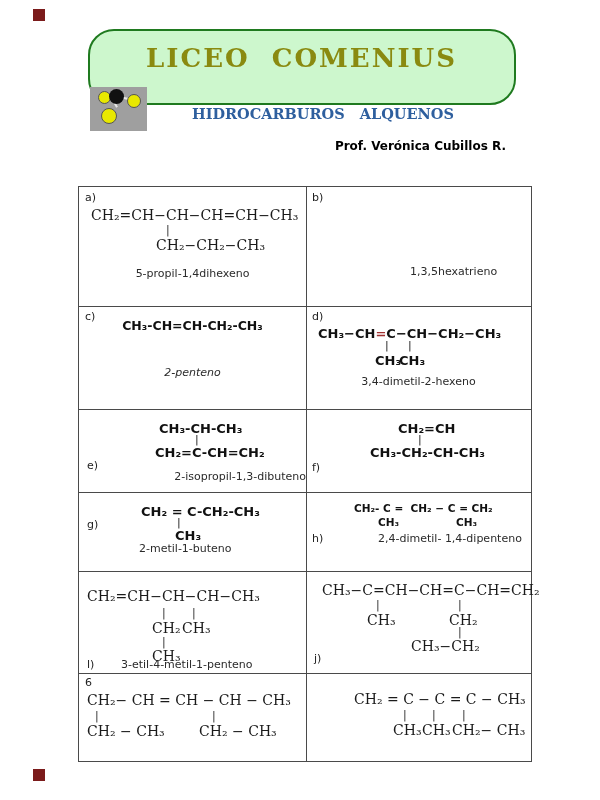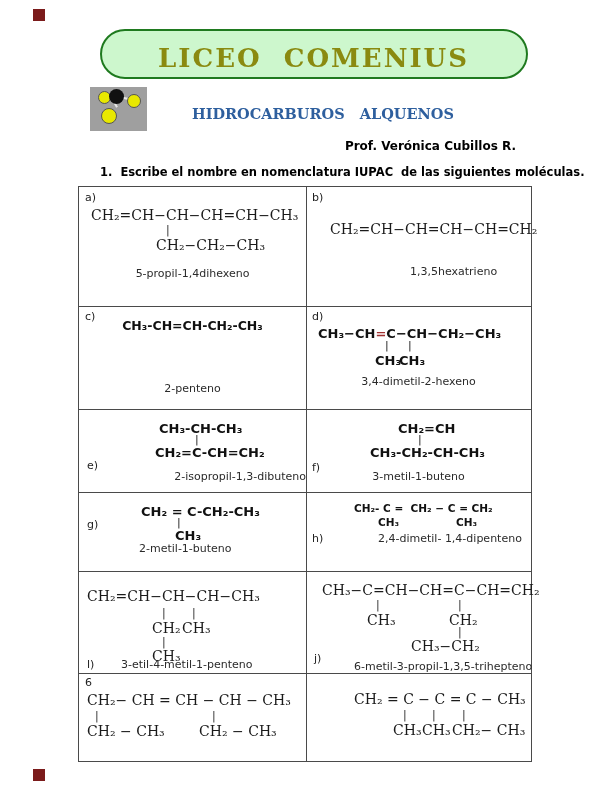--- a/index.html
+++ b/index.html
@@ -1,28 +1,28 @@
 <!DOCTYPE html>
 <html><head>
 <meta charset="utf-8">
 <style>
   html,body{margin:0;padding:0;background:#ffffff;}
   .page{position:relative;width:600px;height:800px;background:#ffffff;overflow:hidden;
         font-family:"DejaVu Sans","Liberation Sans",sans-serif;color:#1a1a1a;}
   .redsq{position:absolute;width:12px;height:12px;background:#7b1b1b;}
-  .banner{position:absolute;left:100px;top:29px;width:428px;height:50px;background:#cdf7cd;
+  .banner{position:absolute;left:88px;top:29px;width:428px;height:76px;background:#cdf7cd;
           border:2px solid #1f7a1f;border-radius:26px;box-sizing:border-box;}
   .banner-title{position:absolute;left:56px;top:12px;font-family:"DejaVu Serif","Liberation Serif",serif;
           font-weight:bold;font-size:26px;letter-spacing:2px;color:#8a8a10;white-space:pre;}
   .molimg{position:absolute;left:90px;top:87px;width:57px;height:44px;background:#9f9f9f;}
   .atom{position:absolute;border-radius:50%;}
   .bondline{position:absolute;height:2px;background:#e8e8e8;}
   .subtitle{position:absolute;left:192px;top:105px;font-family:"DejaVu Serif","Liberation Serif",serif;
           font-weight:bold;font-size:14.5px;color:#2e5f9e;white-space:pre;}
-  .prof{position:absolute;left:0;top:139px;width:506px;text-align:right;font-weight:bold;font-size:12px;color:#000;padding-left:10px;}
+  .prof{position:absolute;left:0;top:139px;width:506px;text-align:right;font-weight:bold;font-size:12px;color:#000;}
   .instr{position:absolute;left:100px;top:165px;font-weight:bold;font-size:11.5px;color:#000;white-space:pre;}
   .tbl{position:absolute;left:78px;top:186px;width:452px;height:574px;border:1.5px solid #4a4a4a;box-sizing:content-box;}
   .vline{position:absolute;left:227px;top:0;height:100%;border-left:1.5px solid #4a4a4a;}
   .hline{position:absolute;left:0;width:100%;border-top:1.5px solid #4a4a4a;}
   .cell{position:absolute;}
   .lbl{position:absolute;font-size:11px;color:#222;}
   .ans{position:absolute;font-size:11px;color:#2a2a2a;white-space:pre;}
   .ansC{position:absolute;left:0;width:100%;text-align:center;font-size:11px;color:#2a2a2a;}
   .fser{position:absolute;font-family:"DejaVu Serif","Liberation Serif",serif;font-size:14px;color:#1a1a1a;white-space:pre;}
   .fsans{position:absolute;font-weight:bold;font-size:13px;color:#111;white-space:pre;}
@@ -45,48 +45,46 @@
     <div class="bondline" style="left:26px;top:10px;width:16px;transform:rotate(12deg);"></div>
     <div class="bondline" style="left:18px;top:14px;width:12px;transform:rotate(60deg);"></div>
     <div class="atom" style="left:8px;top:4px;width:11px;height:11px;background:#e8e800;border:1px solid #555;"></div>
     <div class="atom" style="left:19px;top:2px;width:15px;height:15px;background:#111111;"></div>
     <div class="atom" style="left:37px;top:7px;width:12px;height:12px;background:#e8e800;border:1px solid #555;"></div>
     <div class="atom" style="left:11px;top:21px;width:14px;height:14px;background:#e8e800;border:1px solid #555;"></div>
   </div>
 
   <div class="subtitle">HIDROCARBUROS&nbsp;&nbsp; ALQUENOS</div>
   <div class="prof">Prof. Verónica Cubillos R.</div>
-  <div class="instr">1.&nbsp;&nbsp;Escribe el nombre en nomenclatura IUPAC&nbsp; de las siguientes moléculas.</div>
 
   <div class="tbl">
     <div class="vline"></div>
     <div class="hline" style="top:119px;"></div>
     <div class="hline" style="top:222px;"></div>
     <div class="hline" style="top:305px;"></div>
     <div class="hline" style="top:384px;"></div>
     <div class="hline" style="top:486px;"></div>
 
     <div class="cell" style="left:0;top:0;width:227px;height:119px;">
       <span class="lbl" style="left:6px;top:4px;">a)</span>
       <span class="fser" style="left:12px;top:20px;">CH₂=CH−CH−CH=CH−CH₃</span>
       <span class="vb fser" style="left:87px;top:37px;">|</span>
       <span class="fser" style="left:77px;top:50px;">CH₂−CH₂−CH₃</span>
       <div class="ansC" style="top:80px;">5-propil-1,4dihexeno</div>
     </div>
 
     <div class="cell" style="left:227px;top:0;width:225px;height:119px;">
       <span class="lbl" style="left:6px;top:4px;">b)</span>
-      <span class="fser" style="left:24px;top:34px;">CH₂=CH−CH=CH−CH=CH₂</span>
       <span class="ans" style="left:104px;top:78px;">1,3,5hexatrieno</span>
     </div>
 
     <div class="cell" style="left:0;top:119px;width:227px;height:103px;">
       <span class="lbl" style="left:6px;top:4px;">c)</span>
       <span class="fsans fsans-lg" style="left:0;width:100%;text-align:center;top:12px;">CH₃-CH=CH-CH₂-CH₃</span>
-      <div class="ansC" style="top:76px;">2-penteno</div>
+      <div class="ansC" style="top:60px;font-style:italic;">2-penteno</div>
     </div>
 
     <div class="cell" style="left:227px;top:119px;width:225px;height:103px;">
       <span class="lbl" style="left:6px;top:4px;">d)</span>
       <span class="fsans" style="left:12px;top:20px;"><span>CH₃−CH</span><span style="color:#a03030">=</span><span>C−CH−CH₂−CH₃</span></span>
       <span class="vb" style="left:79px;top:34px;">|</span>
       <span class="vb" style="left:102px;top:34px;">|</span>
       <span class="fsans" style="left:69px;top:47px;">CH₃</span>
       <span class="fsans" style="left:93px;top:47px;">CH₃</span>
       <div class="ansC" style="top:69px;">3,4-dimetil-2-hexeno</div>
@@ -98,21 +96,20 @@
       <span class="vb" style="left:116px;top:25px;">|</span>
       <span class="fsans" style="left:76px;top:36px;">CH₂=C-CH=CH₂</span>
       <div class="ansC" style="top:61px;text-align:right;">2-isopropil-1,3-dibuteno</div>
     </div>
 
     <div class="cell" style="left:227px;top:222px;width:225px;height:83px;">
       <span class="lbl" style="left:6px;top:52px;">f)</span>
       <span class="fsans" style="left:92px;top:12px;">CH₂=CH</span>
       <span class="vb" style="left:112px;top:25px;">|</span>
       <span class="fsans" style="left:64px;top:36px;">CH₃-CH₂-CH-CH₃</span>
-      <div class="ansC" style="top:61px;">3-metil-1-buteno</div>
     </div>
 
     <div class="cell" style="left:0;top:305px;width:227px;height:79px;">
       <span class="lbl" style="left:8px;top:26px;">g)</span>
       <span class="fsans" style="left:62px;top:12px;">CH₂ = C-CH₂-CH₃</span>
       <span class="vb" style="left:98px;top:25px;">|</span>
       <span class="fsans" style="left:96px;top:36px;">CH₃</span>
       <span class="ans" style="left:60px;top:50px;">2-metil-1-buteno</span>
     </div>
 
@@ -138,21 +135,20 @@
 
     <div class="cell" style="left:227px;top:384px;width:225px;height:102px;">
       <span class="fser" style="left:16px;top:11px;">CH₃−C=CH−CH=C−CH=CH₂</span>
       <span class="vb fser" style="left:70px;top:28px;">|</span>
       <span class="fser" style="left:61px;top:41px;">CH₃</span>
       <span class="vb fser" style="left:152px;top:28px;">|</span>
       <span class="fser" style="left:143px;top:41px;">CH₂</span>
       <span class="vb fser" style="left:152px;top:55px;">|</span>
       <span class="fser" style="left:105px;top:67px;">CH₃−CH₂</span>
       <span class="lbl" style="left:8px;top:81px;">j)</span>
-      <span class="ans" style="left:48px;top:89px;">6-metil-3-propil-1,3,5-trihepteno</span>
     </div>
 
     <div class="cell" style="left:0;top:486px;width:227px;height:88px;">
       <span class="lbl" style="left:6px;top:3px;">6</span>
       <span class="fser" style="left:8px;top:19px;">CH₂− CH = CH − CH − CH₃</span>
       <span class="vb fser" style="left:16px;top:37px;">|</span>
       <span class="vb fser" style="left:133px;top:37px;">|</span>
       <span class="fser" style="left:8px;top:50px;">CH₂ − CH₃</span>
       <span class="fser" style="left:120px;top:50px;">CH₂ − CH₃</span>
     </div>

